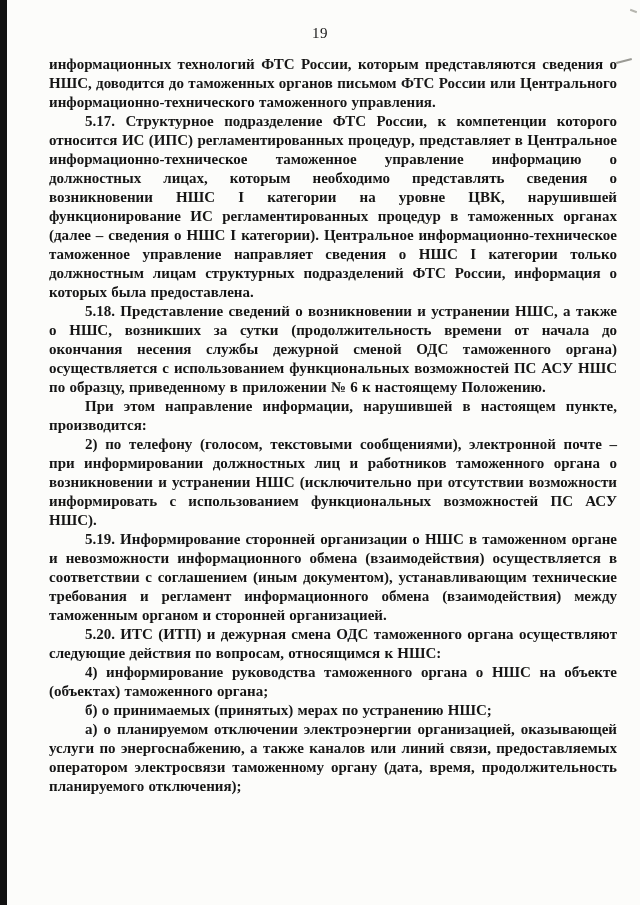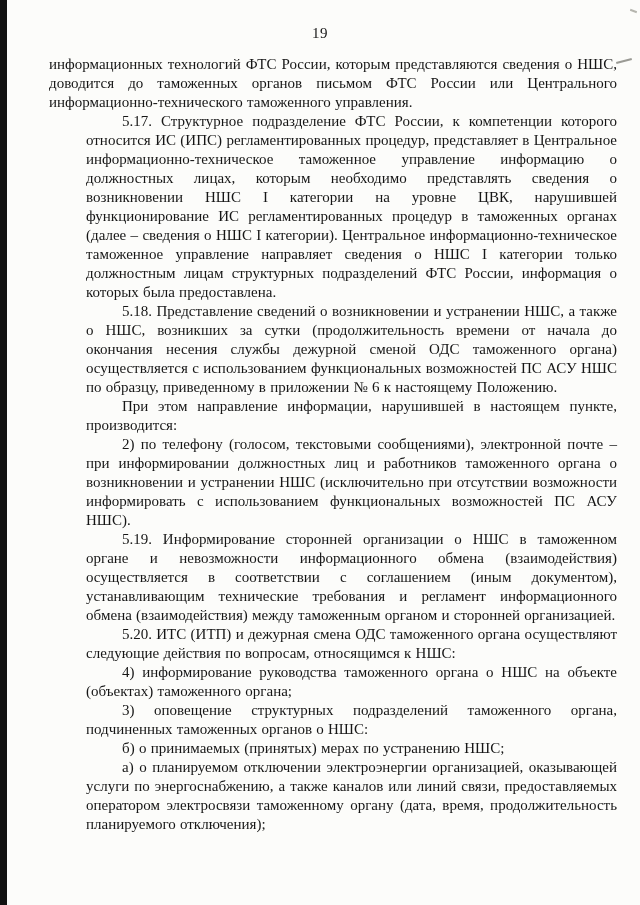--- a/index.html
+++ b/index.html
@@ -48,40 +48,39 @@
   .content{
     margin:0 23px 0 49px;
     font-size:15px;
     line-height:19px;
     text-align:justify;
     word-spacing:0.5px;
   }
   .para{
     margin:0;
     padding:0;
+    font-weight:bold;
   }
   .para.indent{
     text-indent:36px;
-    margin-left:37px;
   }
 </style>
 </head>
 <body>
 
 <div class="scan-edge"></div>
 <div class="scan-tick-1"></div>
 <div class="scan-tick-2"></div>
 
 <div class="page-number">19</div>
 
 <div class="content" id="content">
     <p class="para">информационных технологий ФТС России, которым представляются сведения о НШС, доводится до таможенных органов письмом ФТС России или Центрального информационно-технического таможенного управления.</p>
     <p class="para indent">5.17. Структурное подразделение ФТС России, к компетенции которого относится ИС (ИПС) регламентированных процедур, представляет в Центральное информационно-техническое таможенное управление информацию о должностных лицах, которым необходимо представлять сведения о возникновении НШС I категории на уровне ЦВК, нарушившей функционирование ИС регламентированных процедур в таможенных органах (далее – сведения о НШС I категории). Центральное информационно-техническое таможенное управление направляет сведения о НШС I категории только должностным лицам структурных подразделений ФТС России, информация о которых была предоставлена.</p>
     <p class="para indent">5.18. Представление сведений о возникновении и устранении НШС, а также о НШС, возникших за сутки (продолжительность времени от начала до окончания несения службы дежурной сменой ОДС таможенного органа) осуществляется с использованием функциональных возможностей ПС АСУ НШС по образцу, приведенному в приложении № 6 к настоящему Положению.</p>
     <p class="para indent">При этом направление информации, нарушившей в настоящем пункте, производится:</p>
     <p class="para indent">2) по телефону (голосом, текстовыми сообщениями), электронной почте – при информировании должностных лиц и работников таможенного органа о возникновении и устранении НШС (исключительно при отсутствии возможности информировать с использованием функциональных возможностей ПС АСУ НШС).</p>
     <p class="para indent">5.19. Информирование сторонней организации о НШС в таможенном органе и невозможности информационного обмена (взаимодействия) осуществляется в соответствии с соглашением (иным документом), устанавливающим технические требования и регламент информационного обмена (взаимодействия) между таможенным органом и сторонней организацией.</p>
     <p class="para indent">5.20. ИТС (ИТП) и дежурная смена ОДС таможенного органа осуществляют следующие действия по вопросам, относящимся к НШС:</p>
     <p class="para indent">4) информирование руководства таможенного органа о НШС на объекте (объектах) таможенного органа;</p>
-    <p class="para indent">3) оповещение структурных подразделений таможенного органа, подчиненных таможенных органов о НШС:</p>
     <p class="para indent">б) о принимаемых (принятых) мерах по устранению НШС;</p>
     <p class="para indent">а) о планируемом отключении электроэнергии организацией, оказывающей услуги по энергоснабжению, а также каналов или линий связи, предоставляемых оператором электросвязи таможенному органу (дата, время, продолжительность планируемого отключения);</p>
   </div>
 
 </body></html>

